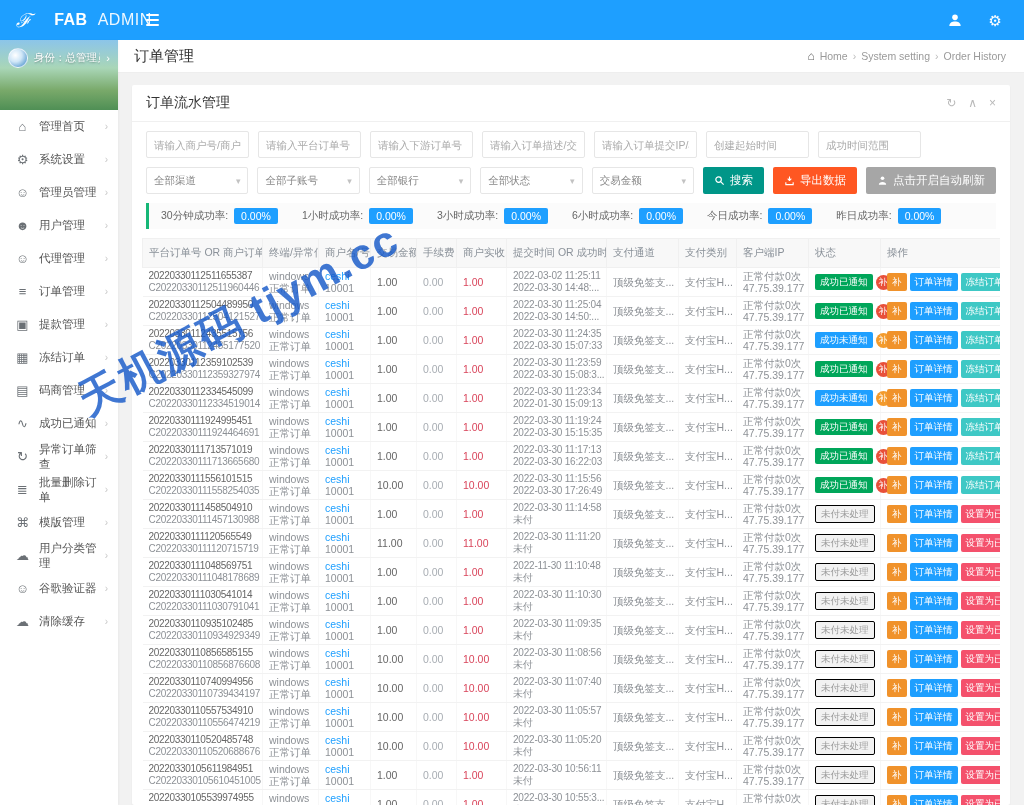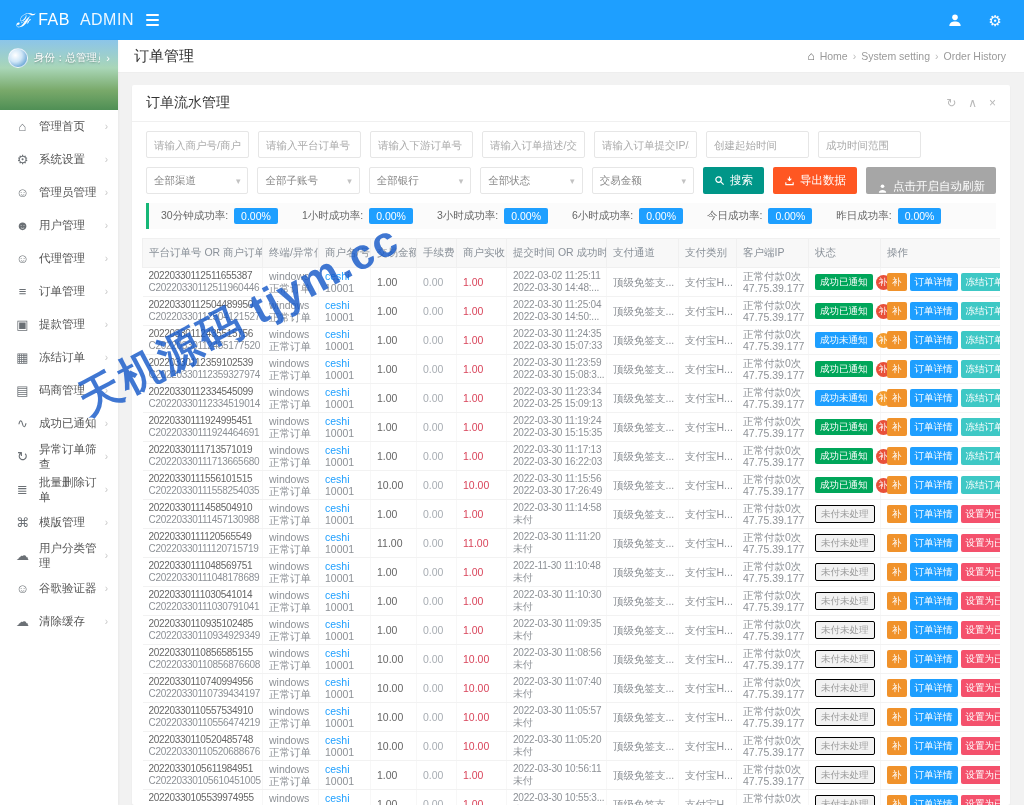--- a/index.html
+++ b/index.html
@@ -4,21 +4,21 @@
 <style>
   * { margin:0; padding:0; box-sizing:border-box; }
   html,body { width:1024px; height:805px; overflow:hidden; }
   body { font-family:"Liberation Sans","DejaVu Sans",sans-serif; background:#f2f2f2; color:#333; }
   .app { position:relative; width:1024px; height:805px; overflow:hidden; }
 
   
   .navbar { height:40px; background:#1E9FFF; display:flex; align-items:center; color:#fff; }
   .logo { width:118px; padding-left:16px; font-size:16px; letter-spacing:.5px; display:flex; align-items:center; gap:6px; white-space:nowrap; }
   .logo .f-ic { font-size:19px; font-style:italic; font-family:"DejaVu Serif",serif; }
-  .logo b { font-weight:normal; }
+  .logo b { font-weight:bold;margin-left:16px; }
   .logo i { font-style:normal; font-weight:300; color:rgba(255,255,255,.92); margin-left:4px; }
   .burger { margin-left:28px; cursor:pointer; display:inline-flex; flex-direction:column; gap:3px; }
   .burger span { display:block; width:13px; height:2px; background:#fff; border-radius:1px; }
   .nav-right { margin-left:auto; display:flex; align-items:center; gap:26px; padding-right:22px; }
   .nav-ic { cursor:pointer; display:inline-flex; align-items:center; }
   .gear-glyph { font-size:15px; line-height:1; }
 
   
   .layout { display:flex; height:765px; }
   .sidebar { width:118px; background:#fff; flex-shrink:0; box-shadow:1px 0 2px rgba(0,0,0,.04); position:relative; z-index:2; }
@@ -255,21 +255,21 @@
                   </svg>
                 <span>搜索</span>
               </button>
               <button class="btn" id="export-btn" style="background: rgb(255, 87, 34);">
                 <svg width="11" height="11" viewBox="0 0 24 24">
                     <path d="M12 3v9m0 0l-4-4m4 4l4-4" stroke="#fff" stroke-width="2.4" fill="none"></path>
                     <path d="M4 16v5h16v-5" stroke="#fff" stroke-width="2.4" fill="none"></path>
                   </svg>
                 <span>导出数据</span>
               </button>
-              <button class="btn" id="autorefresh-btn" style="background: rgb(166, 166, 166); align-items: flex-end;">
+              <button class="btn" id="autorefresh-btn" style="background: rgb(166, 166, 166);">
                 <svg width="11" height="11" viewBox="0 0 24 24">
                     <circle cx="12" cy="7" r="4" fill="#fff"></circle>
                     <path d="M4 21c0-4 3.6-6 8-6s8 2 8 6z" fill="#fff"></path>
                   </svg>
                 <span>点击开启自动刷新</span>
               </button>
             </div>
           </div>
 
           <div class="stats" id="stats-bar" style="border-left-color: rgb(22, 183, 119);">
@@ -459,21 +459,21 @@
                     </td>
                     <td>
                       <div class="link" style="color: rgb(30, 159, 255);">ceshi</div>
                       <div class="sub">10001</div>
                     </td>
                     <td class="ctr">1.00</td>
                     <td class="ctr fee">0.00</td>
                     <td class="ctr recv" style="color: rgb(217, 69, 91);">1.00</td>
                     <td>
                       <div class="tgray">2022-03-30 11:23:34</div>
-                      <div class="tgray">2022-03-25 15:09:13</div>
+                      <div class="tgray">2022-01-30 15:09:13</div>
                     </td>
                     <td class="sub">顶级免签支...</td>
                     <td class="sub">支付宝H...</td>
                     <td>
                       <div class="sub">正常付款0次</div>
                       <div class="sub">47.75.39.177</div>
                     </td>
                     <td class="ovis"><span class="badge-status" style="background: rgb(30, 159, 255);">成功未通知</span><span class="dot-badge" style="background: rgb(243, 155, 45);">补</span></td>
                     <td class="ovis"><span class="btn-mini" style="background: rgb(240, 146, 43);">补</span><span class="btn-mini" style="background: rgb(30, 159, 255);">订单详情</span><span class="btn-mini" style="background: rgb(62, 200, 197);">冻结订单</span></td>
                   </tr>

